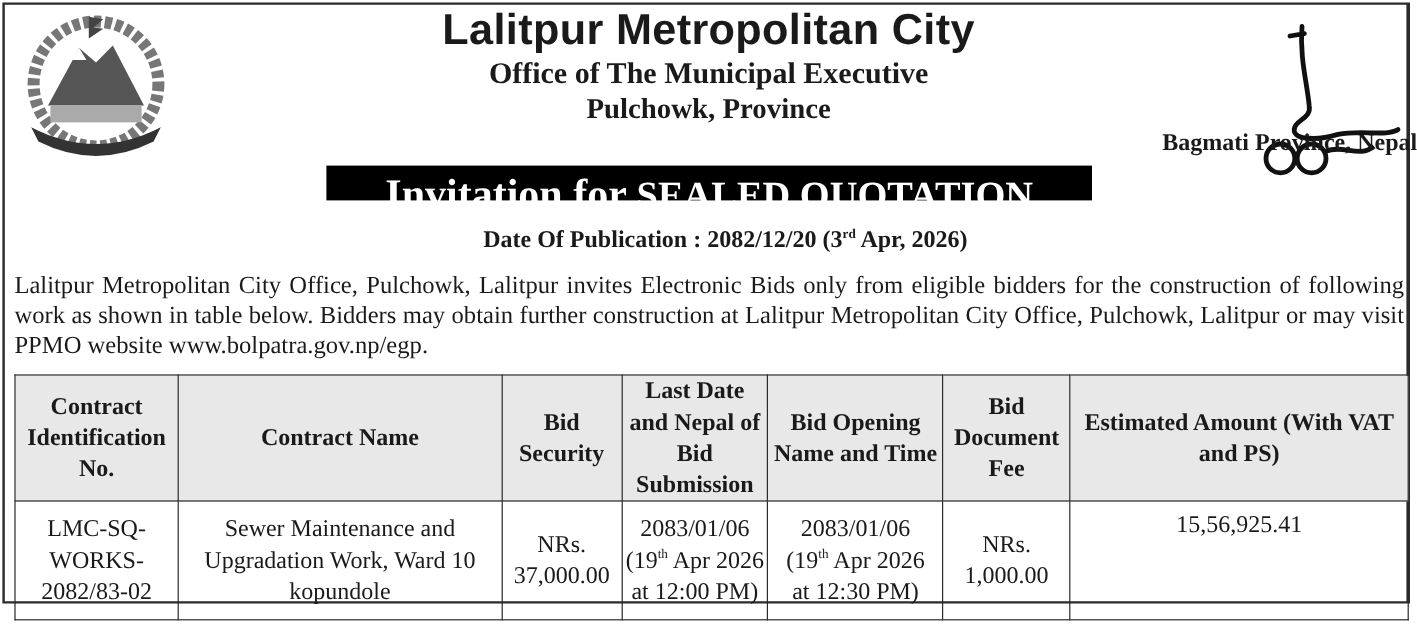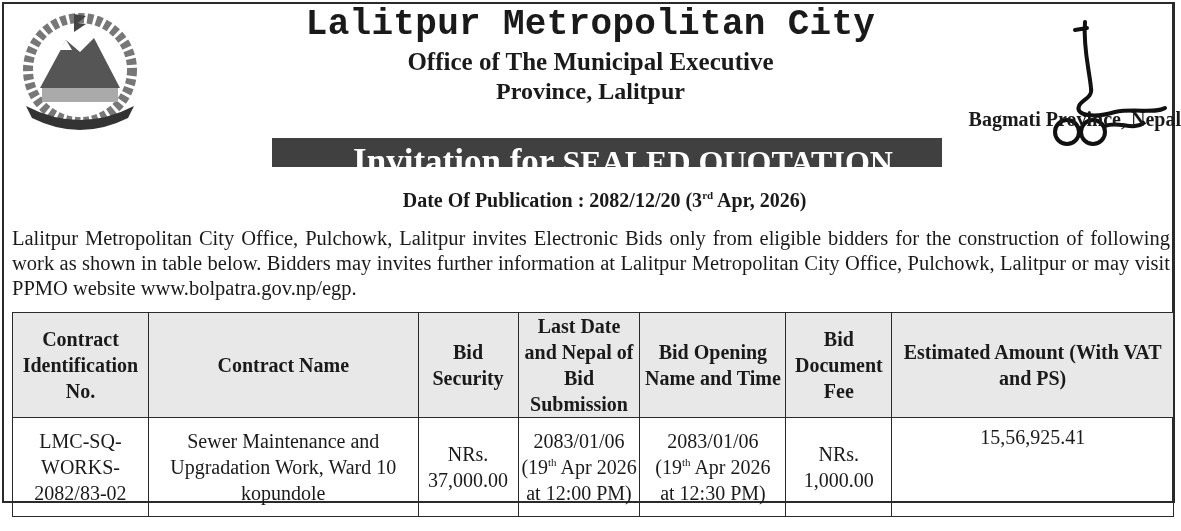--- a/index.html
+++ b/index.html
@@ -1,25 +1,25 @@
 <!DOCTYPE html>
 <html><head>
 <meta charset="utf-8">
 <style>
   html, body { margin: 0; padding: 0; background: #ffffff; }
   body { width: 1181px; height: 531px; position: relative; overflow: hidden; font-family: "Liberation Serif", serif; color: #1a1a1a; }
   .frame { position: absolute; left: 2px; top: 2px; width: 1173px; height: 501px; border: 2px solid #2a2a2a; border-right: 3px solid #2a2a2a; box-sizing: border-box; background: #fff; }
   .emblem { position: absolute; left: 16px; top: 10px; width: 128px; height: 128px; }
   .signature { position: absolute; left: 1045px; top: 8px; width: 130px; height: 140px; }
   .title { position: absolute; left: 0; width: 1181px; text-align: center; }
-  .t1 { top: 4px; font-family: Liberation Mono, monospace; font-weight: bold; font-size: 36px; letter-spacing: 0.3px; }
+  .t1 { top: 4px; font-family: Liberation Sans, sans-serif; font-weight: bold; font-size: 36px; letter-spacing: 0.3px; }
   .t2 { top: 48px; font-weight: bold; font-size: 25px; }
   .t3 { top: 78px; font-weight: bold; font-size: 24px; }
   .t4 { top: 108px; font-weight: bold; font-size: 20px; text-align: right; }
-  .banner { position: absolute; left: 272px; top: 138px; width: 638px; height: 29px; background: #404040; color: #fff; font-weight: bold; font-size: 35px; text-align: center; line-height: 48px; padding-left: 32px; }
+  .banner { position: absolute; left: 272px; top: 138px; width: 638px; height: 29px; background: #000000; color: #fff; font-weight: bold; font-size: 35px; text-align: center; line-height: 48px; }
   .banner .caps { font-size: 32px; }
   .pubdate { position: absolute; left: 0; top: 189px; width: 1181px; text-align: center; font-weight: bold; font-size: 20px; padding-left: 14px; }
   .pubdate sup { font-size: 11px; }
   .intro { position: absolute; left: 12px; top: 226px; width: 1158px; font-size: 20.5px; line-height: 25px; text-align: justify; text-align-last: left; }
   .intro b { font-weight: normal; }
   table.tender { position: absolute; left: 12px; top: 312px; width: 1162px; border-collapse: collapse; font-size: 20px; border-radius: 18px; }
   table.tender th, table.tender td { border: 1.5px solid #2a2a2a; text-align: center; vertical-align: middle; padding: 0 2px; }
   table.tender th { background: #e8e8e8; font-weight: bold; height: 90px; line-height: 26px; font-size: 20px; }
   table.tender td { height: 92px; line-height: 26px; font-weight: normal; }
   table.tender td.top { vertical-align: top; padding-top: 6px; }
@@ -46,33 +46,33 @@
 
 <svg class="signature" viewBox="0 0 130 140">
   <path d="M30,22 L42,20 M40,14 C38,40 44,60 46,80 C48,90 36,92 34,98 C30,108 50,110 70,104 C90,100 110,106 120,100" fill="none" stroke="#111" stroke-width="4" stroke-linecap="round"></path>
   <circle cx="22" cy="124" r="12" fill="none" stroke="#111" stroke-width="4"></circle>
   <circle cx="48" cy="124" r="12" fill="none" stroke="#111" stroke-width="4"></circle>
   <path d="M60,118 C74,112 88,124 100,114" fill="none" stroke="#111" stroke-width="4"></path>
 </svg>
 
 <div class="title t1">Lalitpur Metropolitan City</div>
 <div class="title t2">Office of The Municipal Executive</div>
-<div class="title t3">Province, Lalitpur</div>
+<div class="title t3">Pulchowk, Province</div>
 <div class="title t4">Bagmati Province, Nepal</div>
 
 <div class="banner">
   <span>Invitation for </span><span class="caps">SEALED QUOTATION</span>
 </div>
 
 <div class="pubdate">
   <span>Date Of Publication : 2082/12/20 (3</span><sup>rd</sup><span>  Apr, 2026)</span>
 </div>
 
 <div class="intro">
-  <span>Lalitpur Metropolitan City Office, Pulchowk, Lalitpur invites Electronic Bids only from eligible bidders for the construction of following work as shown in table below. Bidders may invites further information at Lalitpur Metropolitan City Office, Pulchowk, Lalitpur or may visit PPMO website </span><b>www.bolpatra.gov.np/egp</b><span>.</span>
+  <span>Lalitpur Metropolitan City Office, Pulchowk, Lalitpur invites Electronic Bids only from eligible bidders for the construction of following work as shown in table below. Bidders may obtain further construction at Lalitpur Metropolitan City Office, Pulchowk, Lalitpur or may visit PPMO website </span><b>www.bolpatra.gov.np/egp</b><span>.</span>
 </div>
 
 <table class="tender">
   <colgroup>
     <col style="width:136px">
       <col style="width:270px">
       <col style="width:100px">
       <col style="width:122px">
       <col style="width:146px">
       <col style="width:106px">

